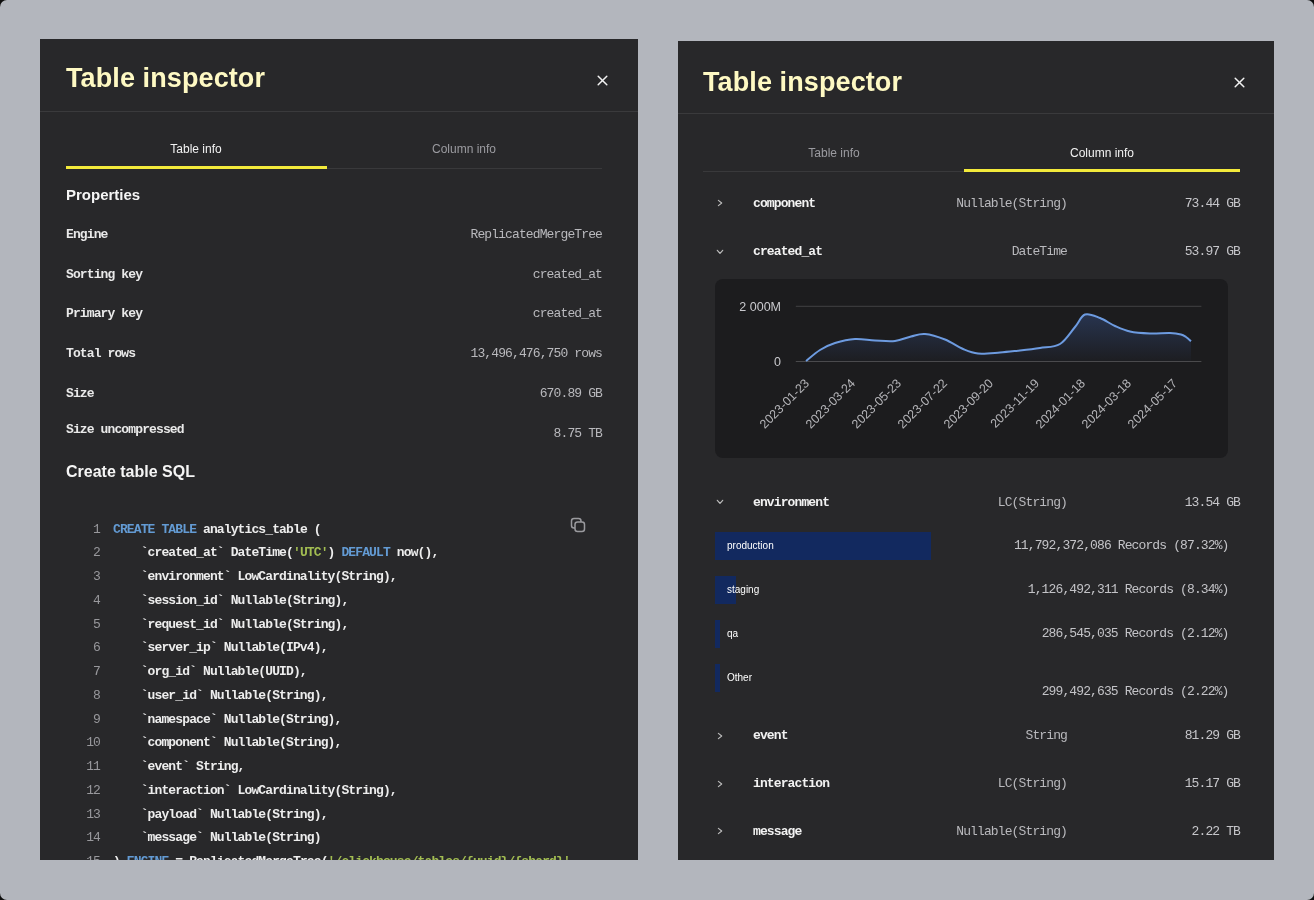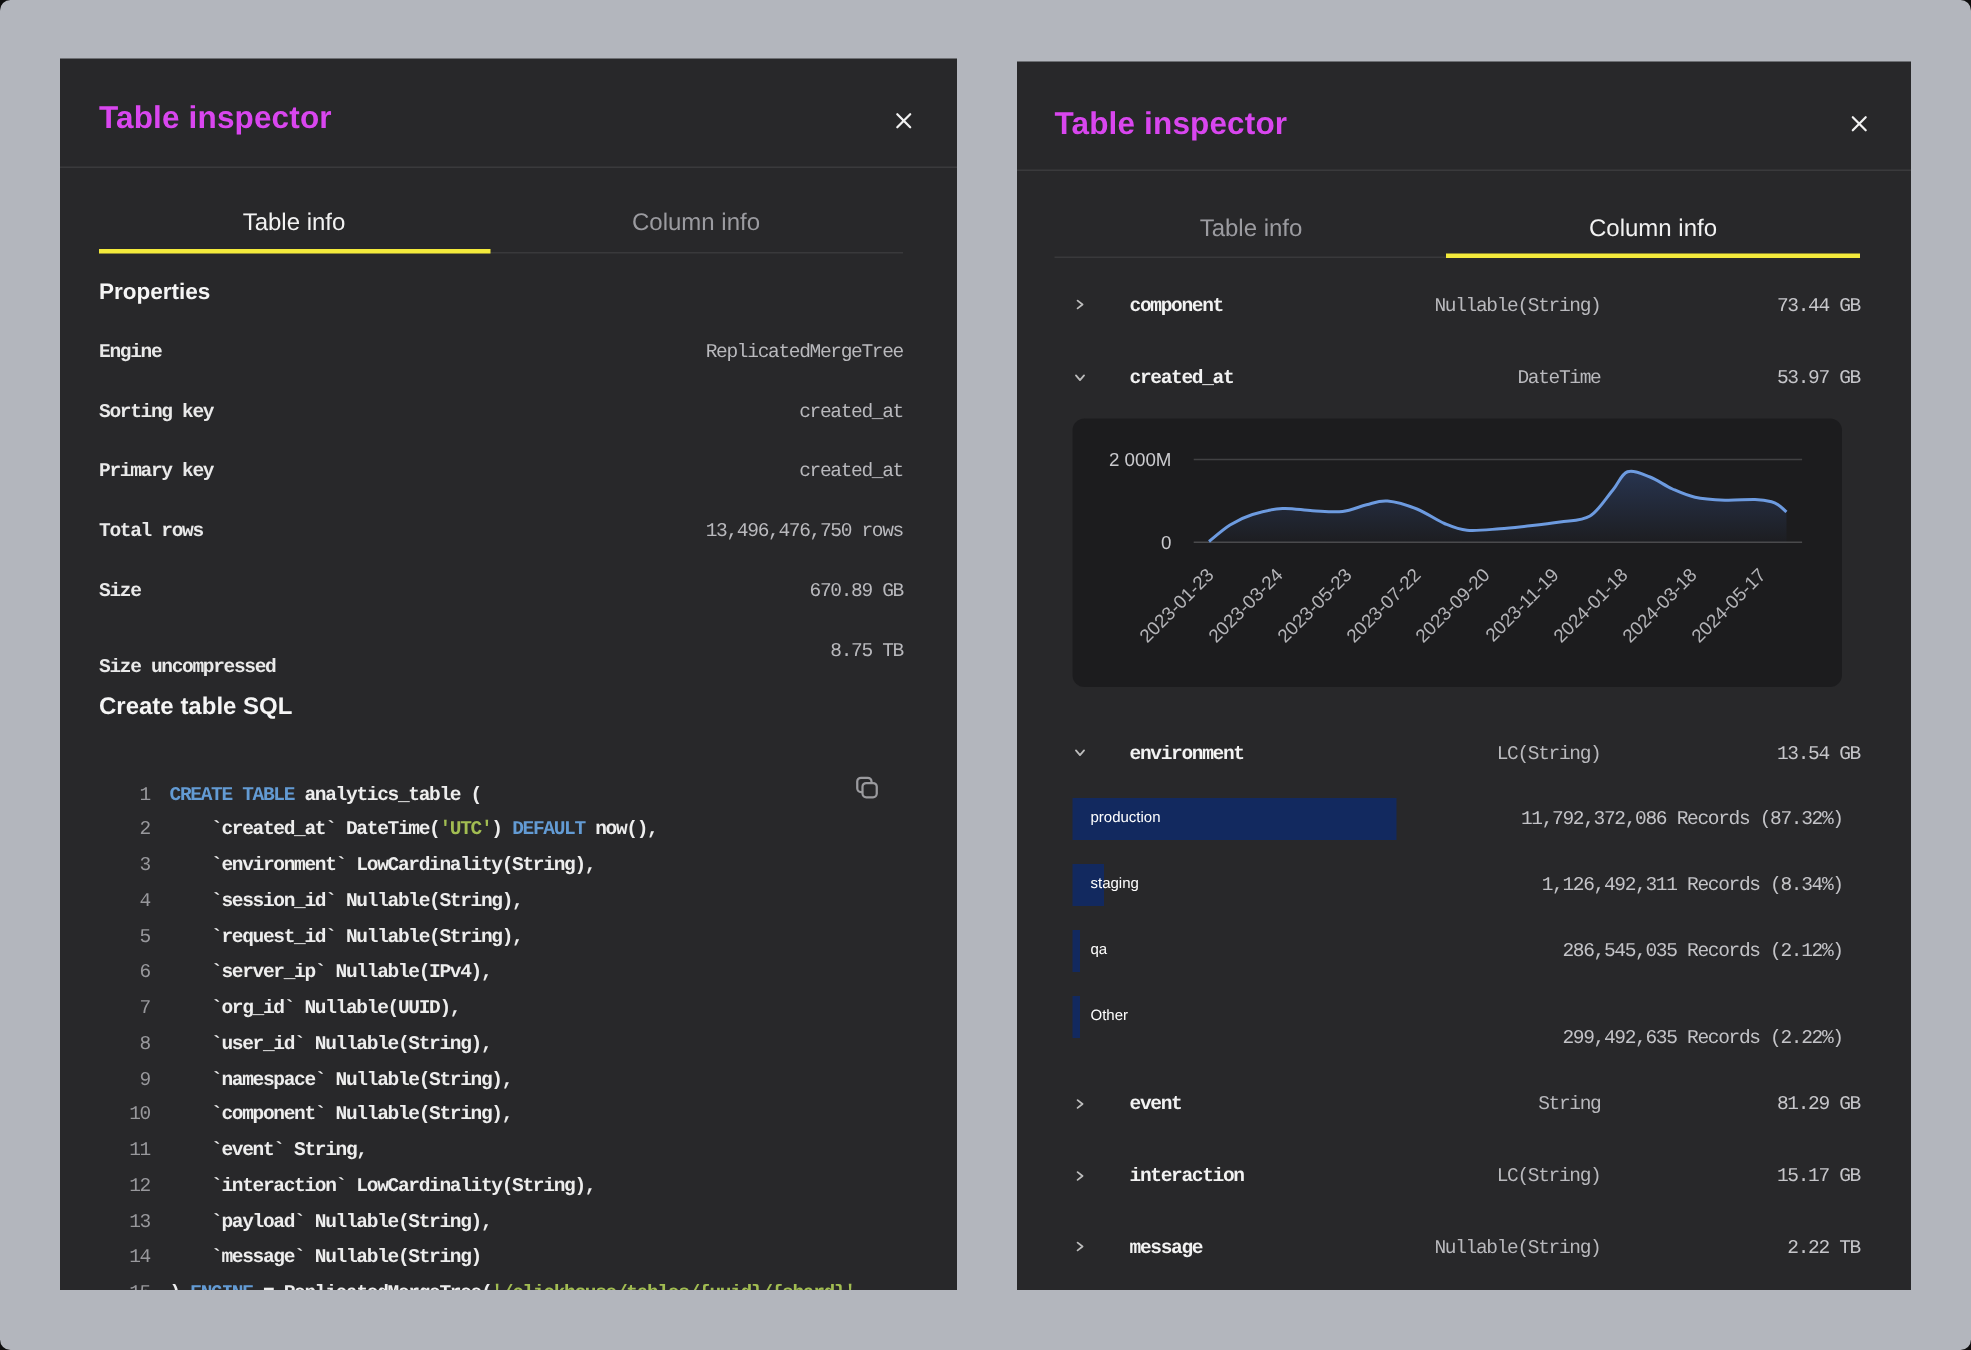--- a/index.html
+++ b/index.html
@@ -2,26 +2,26 @@
 <html><head>
 <meta charset="utf-8">
 <style>
 * { margin:0; padding:0; box-sizing:border-box; }
 html,body { width:1314px; height:900px; background:#0e0e0e; overflow:hidden; }
 body { position:relative; font-family:"Liberation Sans",sans-serif; }
 .bg { position:absolute; inset:0; background:#b3b6bd; border-radius:7px; }
 .panel { position:absolute; background:#28282a; overflow:hidden; }
 #pL { left:40px; top:39px; width:598px; height:821px; }
 #pR { left:678px; top:41px; width:596px; height:819px; }
-.title { position:absolute; left:26px; font-weight:bold; font-size:21px; color:#d946ef; line-height:21px; letter-spacing:0.1px; }
+.title { position:absolute; left:26px; font-weight:bold; font-size:27px; color:#fef9c3; line-height:21px; letter-spacing:0.1px; }
 .hline { position:absolute; left:0; right:0; height:1px; background:#3a3a3c; }
 .xbtn { position:absolute; }
 .tabline { position:absolute; height:1px; background:#39393b; }
 .yellow { position:absolute; height:3px; background:#f3ea3b; }
-.tab { position:absolute; font-size:16px; line-height:16px; transform:translateX(-50%); }
+.tab { position:absolute; font-size:12px; line-height:16px; transform:translateX(-50%); }
 .tab.on { color:#f2f2f2; }
 .tab.off { color:#9b9ba0; }
 .h2 { position:absolute; left:26px; font-weight:bold; font-size:15px; line-height:15px; color:#f5f5f5; }
 .m { font-family:"Liberation Mono",monospace; font-size:13px; line-height:13px; letter-spacing:-0.88px; position:absolute; white-space:pre; }
 .lab { color:#e9e9e9; left:26px; font-weight:bold; }
 .val { color:#b9b9bd; right:36px; text-align:right; }
 .ln { color:#98989c; right:538px; text-align:right; }
 .code { left:73px; color:#ededed; font-weight:bold; }
 .k { color:#639bd4; }
 .s { color:#a2bd52; }
@@ -52,21 +52,21 @@
   <div class="m lab" style="top:189px;">Engine</div>
     <div class="m val" style="top:189px;">ReplicatedMergeTree</div>
   <div class="m lab" style="top:229px;">Sorting key</div>
     <div class="m val" style="top:229px;">created_at</div>
   <div class="m lab" style="top:268px;">Primary key</div>
     <div class="m val" style="top:268px;">created_at</div>
   <div class="m lab" style="top:308px;">Total rows</div>
     <div class="m val" style="top:308px;text-align:center;">13,496,476,750 rows</div>
   <div class="m lab" style="top:348px;">Size</div>
     <div class="m val" style="top:348px;">670.89 GB</div>
-  <div class="m lab" style="top:399px;">Size uncompressed</div>
+  <div class="m lab" style="top:384px;">Size uncompressed</div>
     <div class="m val" style="top:388px;">8.75 TB</div>
 
   <div class="h2" style="top:425px; font-size:16px; line-height:16px;">Create table SQL</div>
   <svg class="xbtn" style="left:530px; top:478px;" width="16" height="16" viewBox="0 0 16 16">
       <rect x="1.5" y="1.5" width="9.5" height="9.5" rx="2.5" fill="none" stroke="#9a9a9e" stroke-width="1.5"></rect>
       <rect x="5" y="5" width="9.5" height="9.5" rx="2.5" fill="#28282a" stroke="#9a9a9e" stroke-width="1.5"></rect>
     </svg>
   <div class="m ln" style="top:483.5px;">1</div>
     <div class="m code" style="top:483.5px;"><span class="k">CREATE TABLE</span> analytics_table (</div>
   <div class="m ln" style="top:507.25px;">2</div>

